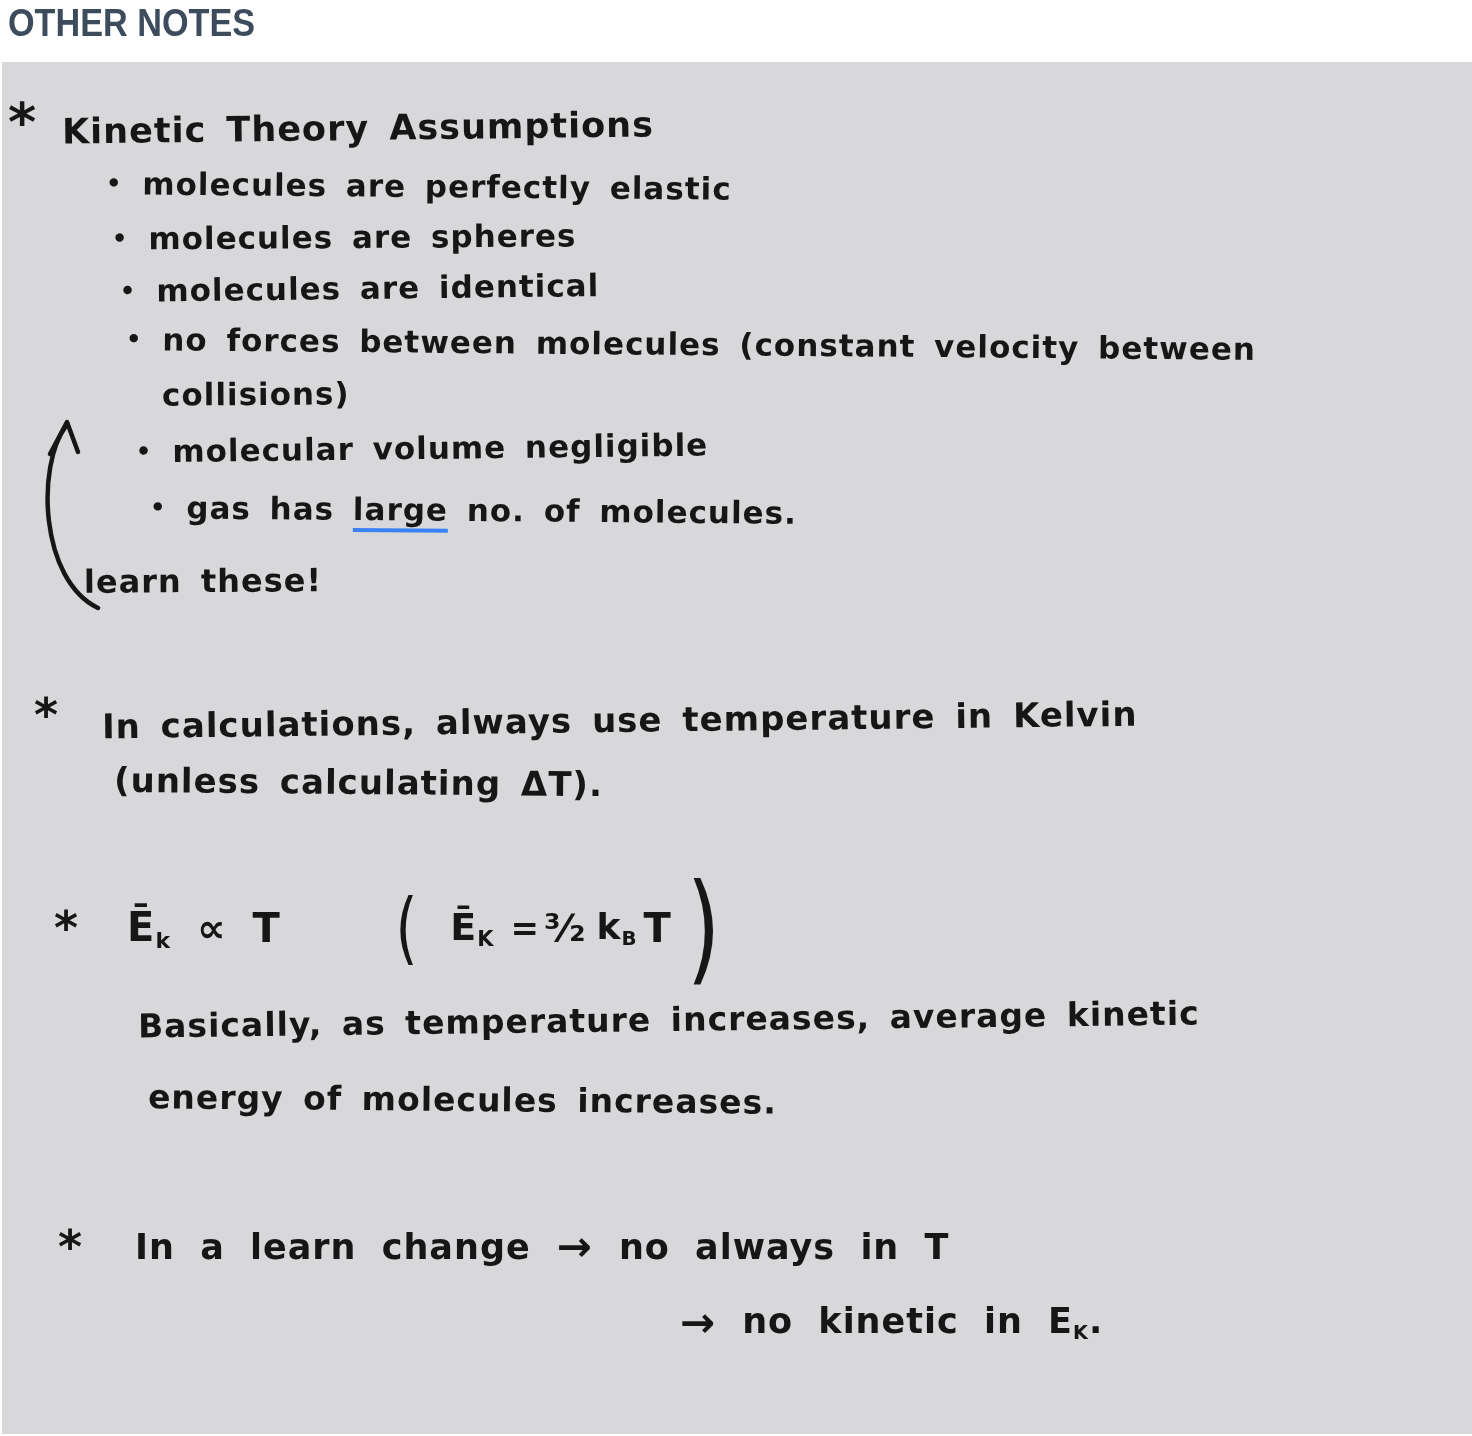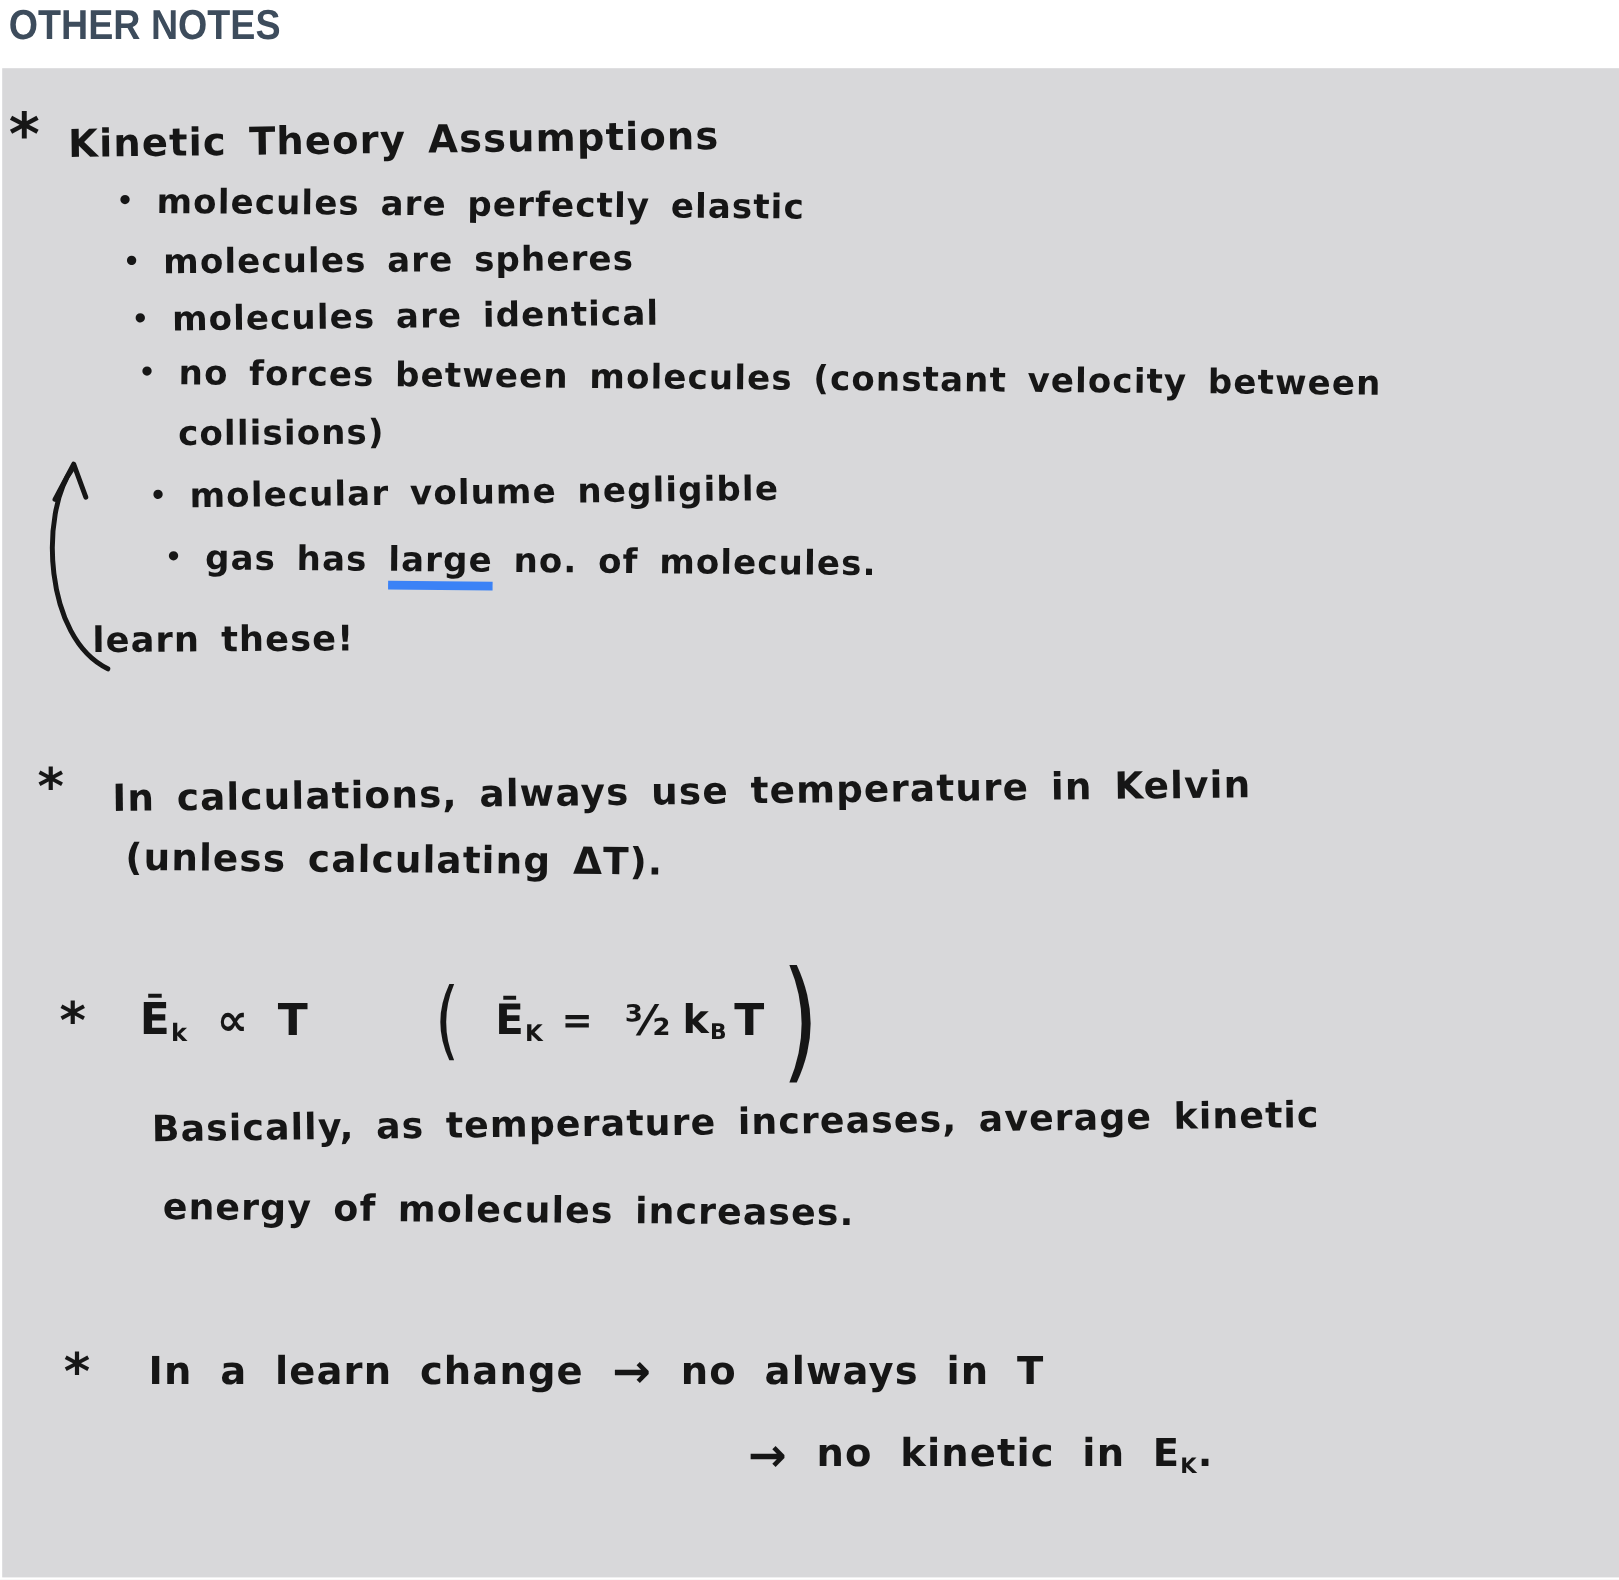--- a/index.html
+++ b/index.html
@@ -50,21 +50,21 @@
     font-weight: bold;
     line-height: 1;
   }
   .dot {
     display: inline-block;
     font-size: 24px;
     margin-right: 20px;
     vertical-align: 3px;
   }
   .u {
-    border-bottom: 8px solid #3b82f6;
+    border-bottom: 4px solid #3b82f6;
     padding-bottom: 1px;
     margin-top: 20px;
   }
   .r1 { transform: rotate(-0.7deg); }
   .r2 { transform: rotate(0.5deg); }
   .r3 { transform: rotate(-0.4deg); }
   .curve-arrow {
     position: absolute;
   }
   .curve-arrow path {
@@ -156,21 +156,21 @@
   <div class="hw r2" style="left:112px; top:700px; font-size:34px;">(unless calculating ΔT).</div>
 
   <div class="formula" style="left:52px; top:796px; height:140px; font-size:40px; letter-spacing:1px;">
     <span class="marker" style="position:static; font-size:46px; margin-right:48px;">*</span>
     <span class="atom"><span>Ē</span><sub>k</sub></span>
     <span style="margin:0 26px;">∝</span>
     <span>T</span>
     <span class="paren" style="font-size:78px; margin-left:110px;">(</span>
     <span class="atom" style="margin-left:28px; font-size:38px;"><span>Ē</span><sub>K</sub></span>
     <span style="margin-left:16px; font-size:34px;">=</span>
-    <span style="margin-left:28px; font-size:38px;">³⁄₂</span>
+    <span style="margin-left:4px; font-size:38px;">³⁄₂</span>
     <span class="atom" style="margin-left:10px; font-size:36px;"><span>k</span><sub>B</sub></span>
     <span style="margin-left:6px;">T</span>
     <span class="paren" style="font-size:120px; margin-left:8px;">)</span>
   </div>
 
   <div class="hw r1" style="left:136px; top:938px; font-size:33px;">Basically, as temperature increases, average kinetic</div>
   <div class="hw r2" style="left:146px; top:1018px; font-size:33px;">energy of molecules increases.</div>
 
   <div class="phase-row" style="left:56px; top:1160px; font-size:35px; letter-spacing:1px; word-spacing:12px;">
     <span class="marker" style="position:static; font-size:46px; margin-right:52px;">*</span>

